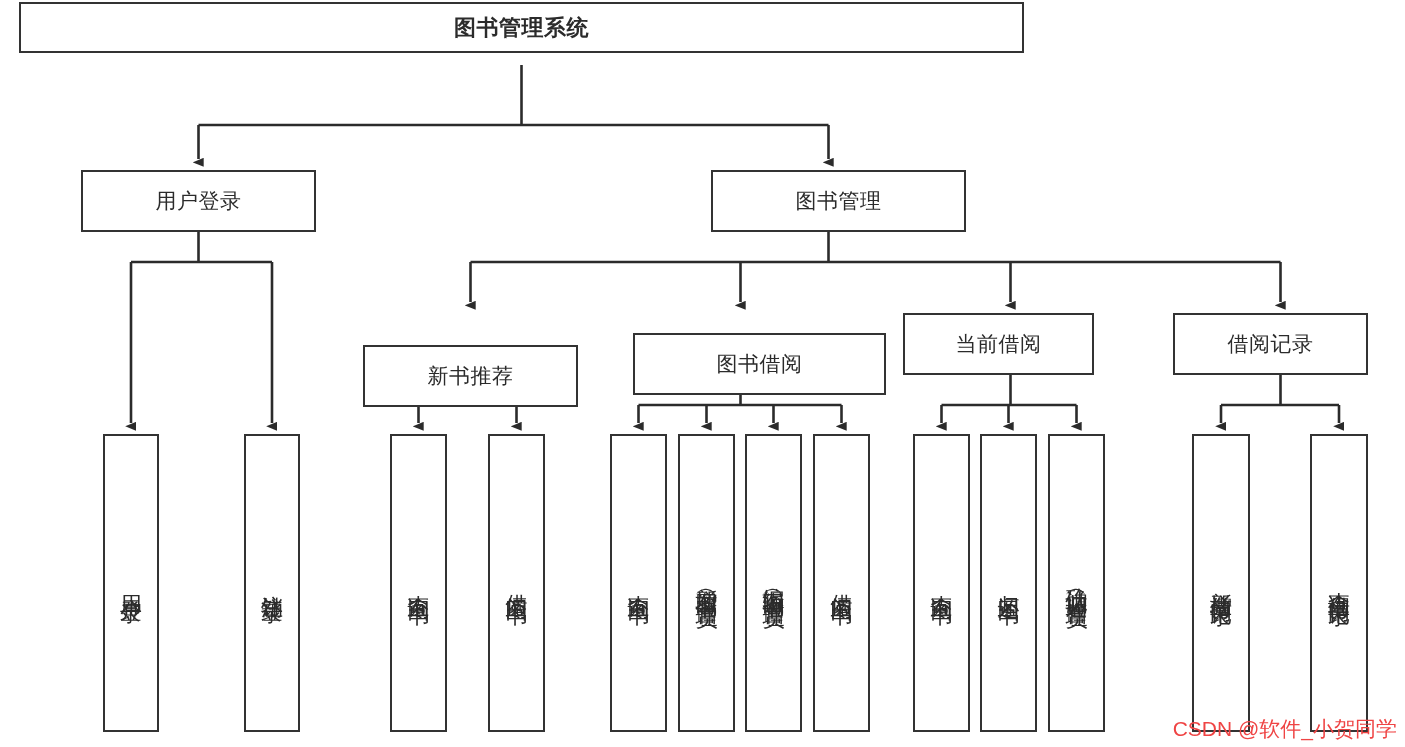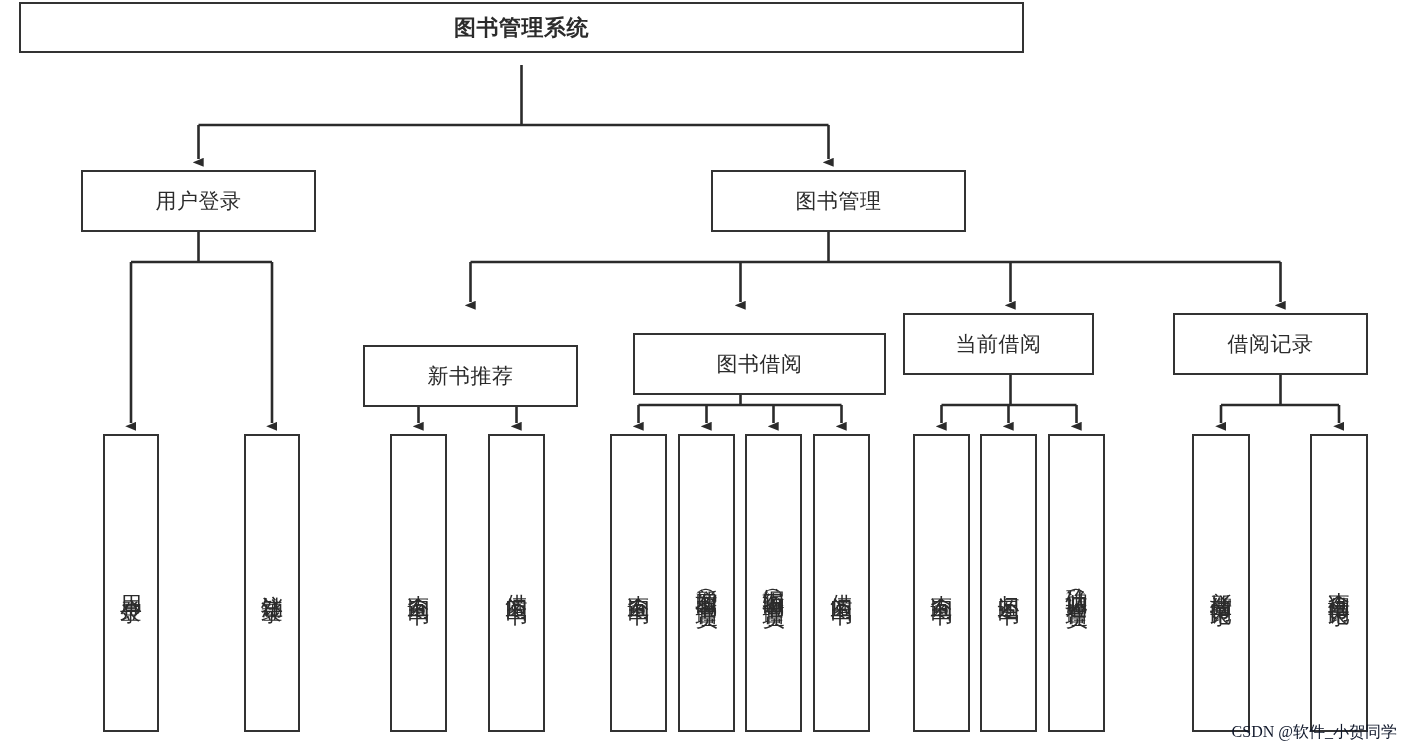--- a/index.html
+++ b/index.html
@@ -60,25 +60,25 @@
     text-orientation: upright;
     font-size: 22px;
     line-height: 1.18;
     letter-spacing: 3px;
     white-space: nowrap;
   }
   .watermark {
     position: absolute;
     right: 8px;
     bottom: 4px;
-    font-size: 16px;
-    color: #0f172a;
+    font-size: 21px;
+    color: #ef4444;
     white-space: nowrap;
     z-index: 5;
-    font-family: Liberation Serif, serif;
+    font-family: Liberation Sans, sans-serif;
   }
 </style>
 </head>
 <body>
 
 <div id="canvas">
 
   <svg id="connectors" viewBox="0 0 1405 747" width="1405" height="747">
     <defs>
       <marker id="arrow" markerWidth="9" markerHeight="11" refX="1.2" refY="5.2" orient="auto" markerUnits="userSpaceOnUse">

